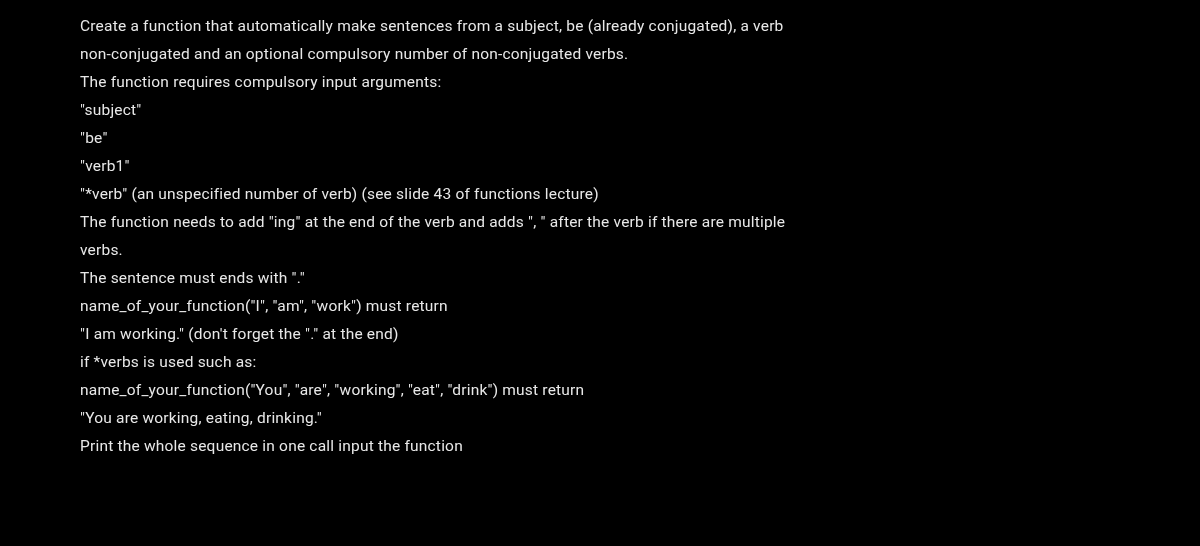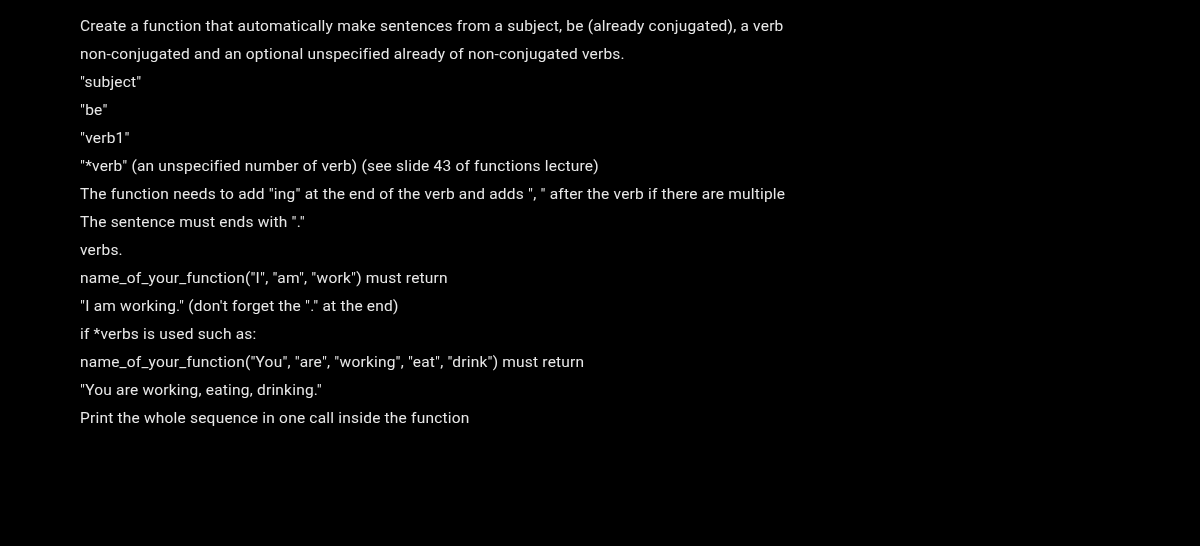--- a/index.html
+++ b/index.html
@@ -25,27 +25,28 @@
       font-weight: 400;
       letter-spacing: 0.2px;
       white-space: nowrap;
     }
   </style>
 </head>
 <body>
 
 <div class="content">
   <div class="line">Create a function that automatically make sentences from a subject, be (already conjugated), a verb</div>
-  <div class="line">non-conjugated and an optional unspecified already of non-conjugated verbs.</div>
+  <div class="line">non-conjugated and an optional compulsory number of non-conjugated verbs.</div>
+  <div class="line">The function requires compulsory input arguments:</div>
   <div class="line">"subject"</div>
   <div class="line">"be"</div>
   <div class="line">"verb1"</div>
   <div class="line">"*verb" (an unspecified number of verb) (see slide 43 of functions lecture)</div>
   <div class="line">The function needs to add "ing" at the end of the verb and adds ", " after the verb if there are multiple</div>
+  <div class="line">verbs.</div>
   <div class="line">The sentence must ends with "."</div>
-  <div class="line">verbs.</div>
   <div class="line">name_of_your_function("I", "am", "work") must return</div>
   <div class="line">"I am working." (don't forget the "." at the end)</div>
   <div class="line">if *verbs is used such as:</div>
   <div class="line">name_of_your_function("You", "are", "working", "eat", "drink") must return</div>
   <div class="line">"You are working, eating, drinking."</div>
-  <div class="line">Print the whole sequence in one call inside the function</div>
+  <div class="line">Print the whole sequence in one call input the function</div>
 </div>
 
 </body></html>

